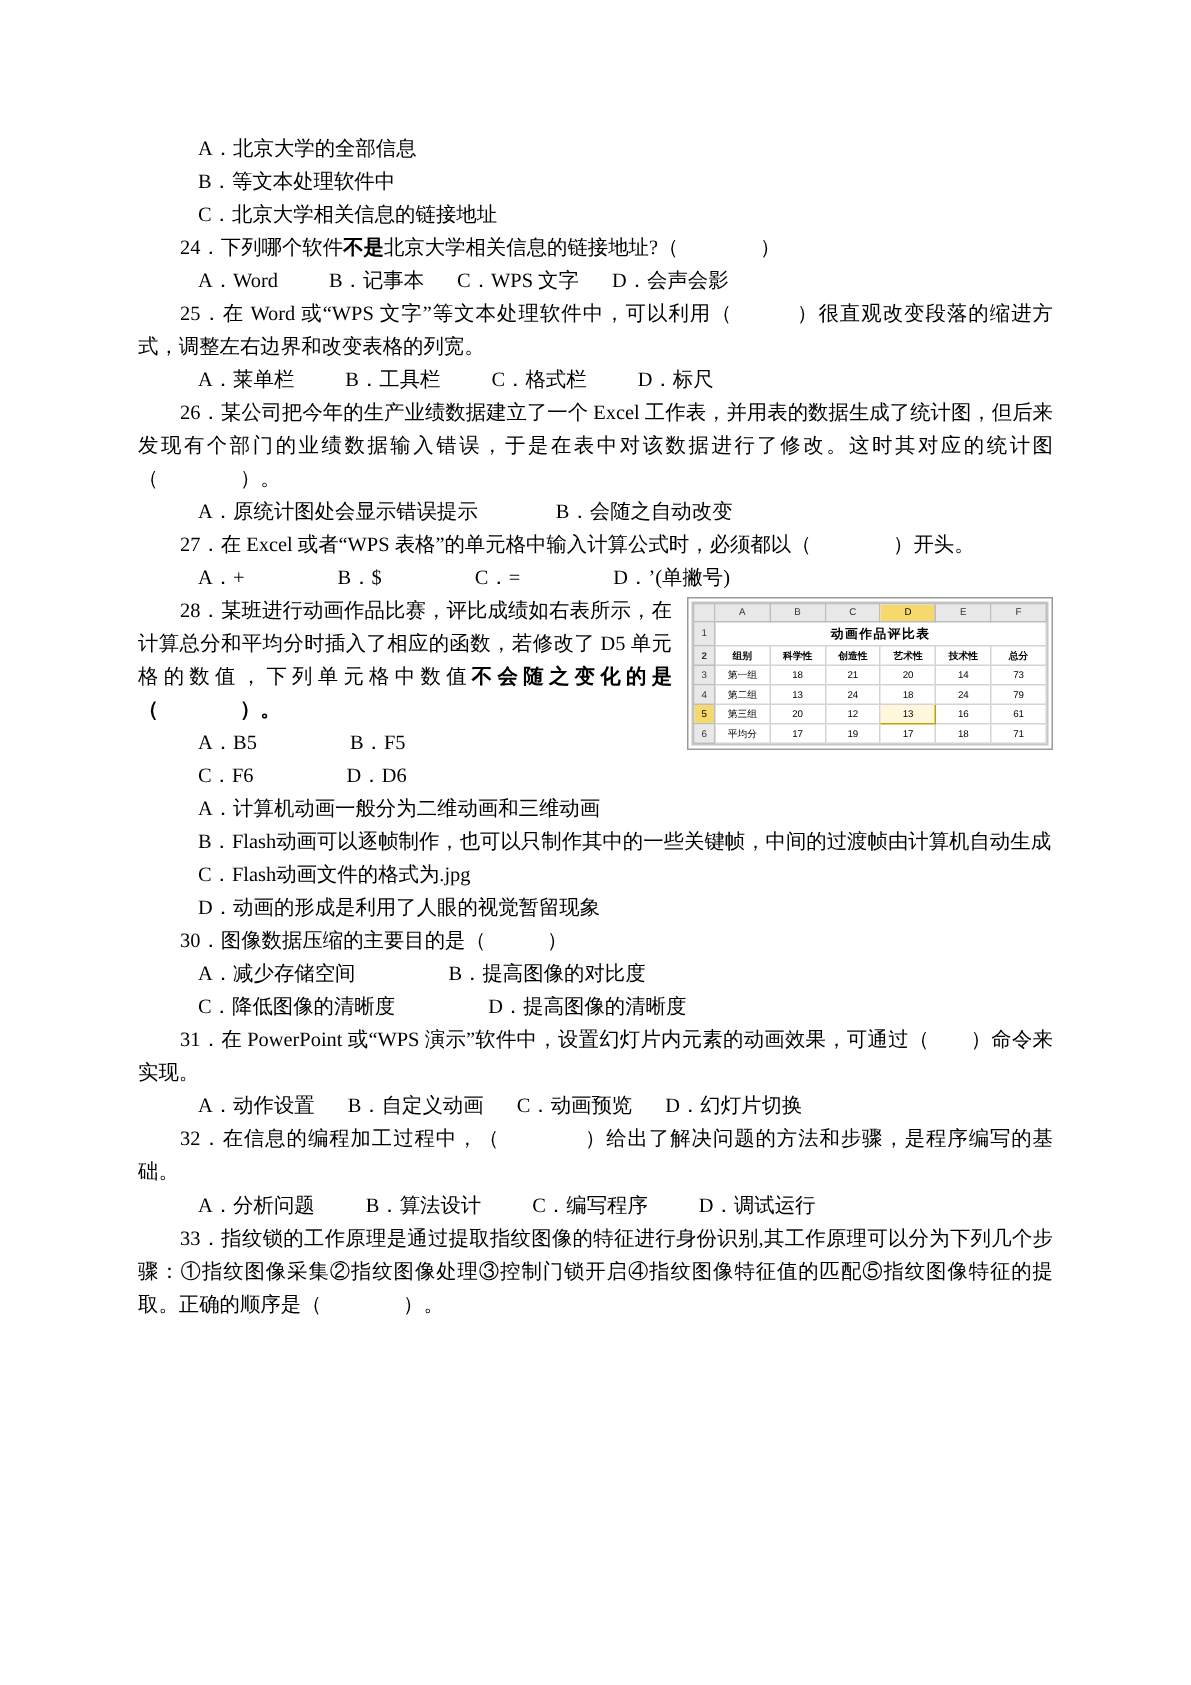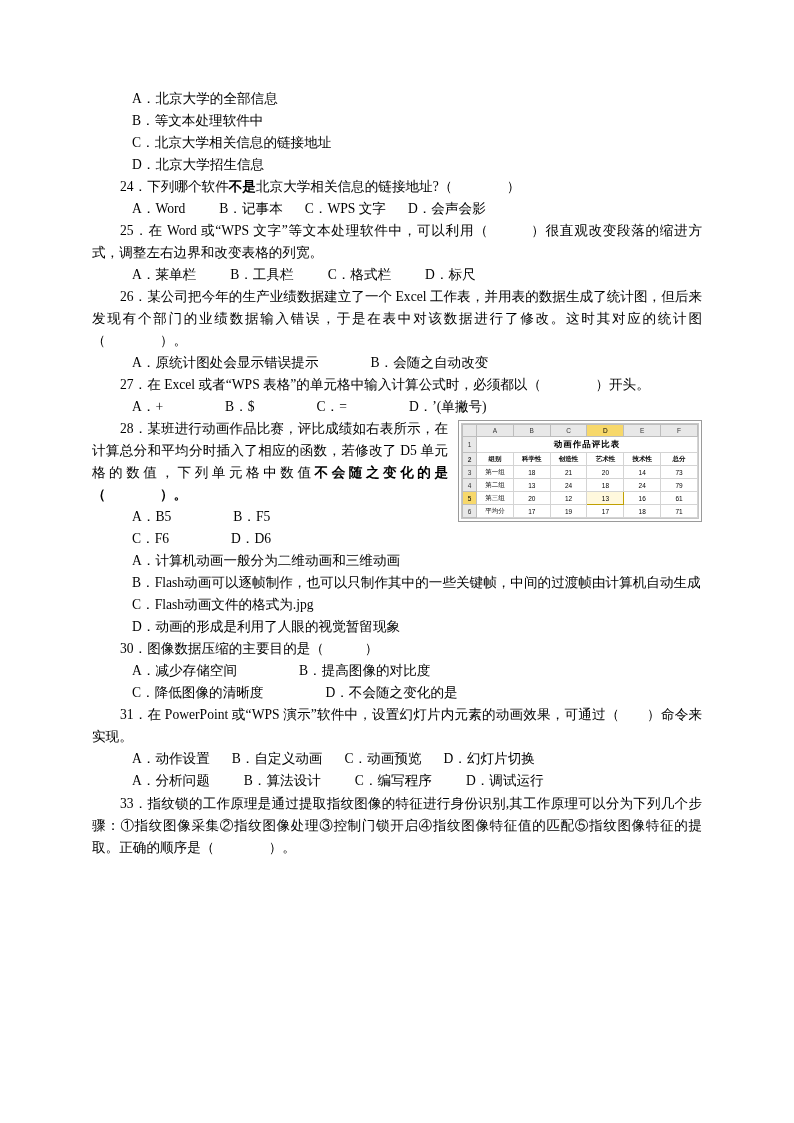--- a/index.html
+++ b/index.html
@@ -111,21 +111,20 @@
   }
 </style>
 </head>
 <body>
 
 <div class="page">
 
   <p class="q opts">A．北京大学的全部信息</p>
   <p class="q opts">B．等文本处理软件中</p>
   <p class="q opts">C．北京大学相关信息的链接地址</p>
-  <p class="q opts">D．北京大学招生信息</p>
 
   <p class="q indent-1"><span>24．下列哪个软件</span><b class="kw">不是</b><span>北京大学相关信息的链接地址?（　　　　）</span></p>
   <p class="q opts"><span>A．Word</span><span class="opt-gap-b"></span><span>B．记事本</span><span class="opt-gap-a"></span><span>C．WPS 文字</span><span class="opt-gap-a"></span><span>D．会声会影</span></p>
 
   <p class="q indent-1">25．在 Word 或“WPS 文字”等文本处理软件中，可以利用（　　　）很直观改变段落的缩进方式，调整左右边界和改变表格的列宽。</p>
   <p class="q opts"><span>A．莱单栏</span><span class="opt-gap-b"></span><span>B．工具栏</span><span class="opt-gap-b"></span><span>C．格式栏</span><span class="opt-gap-b"></span><span>D．标尺</span></p>
 
   <p class="q indent-1">26．某公司把今年的生产业绩数据建立了一个 Excel 工作表，并用表的数据生成了统计图，但后来发现有个部门的业绩数据输入错误，于是在表中对该数据进行了修改。这时其对应的统计图（　　　　）。</p>
   <p class="q opts"><span>A．原统计图处会显示错误提示</span><span class="opt-gap-c"></span><span>B．会随之自动改变</span></p>
 
@@ -205,22 +204,23 @@
     <p class="q opts"><span>C．F6</span><span class="opt-gap-d"></span><span>D．D6</span></p>
   </div>
 
   <p class="q opts">A．计算机动画一般分为二维动画和三维动画</p>
   <p class="q opts">B．Flash动画可以逐帧制作，也可以只制作其中的一些关键帧，中间的过渡帧由计算机自动生成</p>
   <p class="q opts">C．Flash动画文件的格式为.jpg</p>
   <p class="q opts">D．动画的形成是利用了人眼的视觉暂留现象</p>
 
   <p class="q indent-1">30．图像数据压缩的主要目的是（　　　）</p>
   <p class="q opts"><span>A．减少存储空间</span><span class="opt-gap-d"></span><span>B．提高图像的对比度</span></p>
-  <p class="q opts"><span>C．降低图像的清晰度</span><span class="opt-gap-d"></span><span>D．不会随之变化的是</span></p>
+  <p class="q opts"><span>C．降低图像的清晰度</span><span class="opt-gap-d"></span><span>D．提高图像的清晰度</span></p>
 
   <p class="q indent-1">31．在 PowerPoint 或“WPS 演示”软件中，设置幻灯片内元素的动画效果，可通过（　　）命令来实现。</p>
   <p class="q opts"><span>A．动作设置</span><span class="opt-gap-a"></span><span>B．自定义动画</span><span class="opt-gap-a"></span><span>C．动画预览</span><span class="opt-gap-a"></span><span>D．幻灯片切换</span></p>
 
+  <p class="q indent-1">32．在信息的编程加工过程中，（　　　　）给出了解决问题的方法和步骤，是程序编写的基础。</p>
   <p class="q opts"><span>A．分析问题</span><span class="opt-gap-b"></span><span>B．算法设计</span><span class="opt-gap-b"></span><span>C．编写程序</span><span class="opt-gap-b"></span><span>D．调试运行</span></p>
 
   <p class="q indent-1">33．指纹锁的工作原理是通过提取指纹图像的特征进行身份识别,其工作原理可以分为下列几个步骤：①指纹图像采集②指纹图像处理③控制门锁开启④指纹图像特征值的匹配⑤指纹图像特征的提取。正确的顺序是（　　　　）。</p>
 
 </div>
 
 </body></html>

